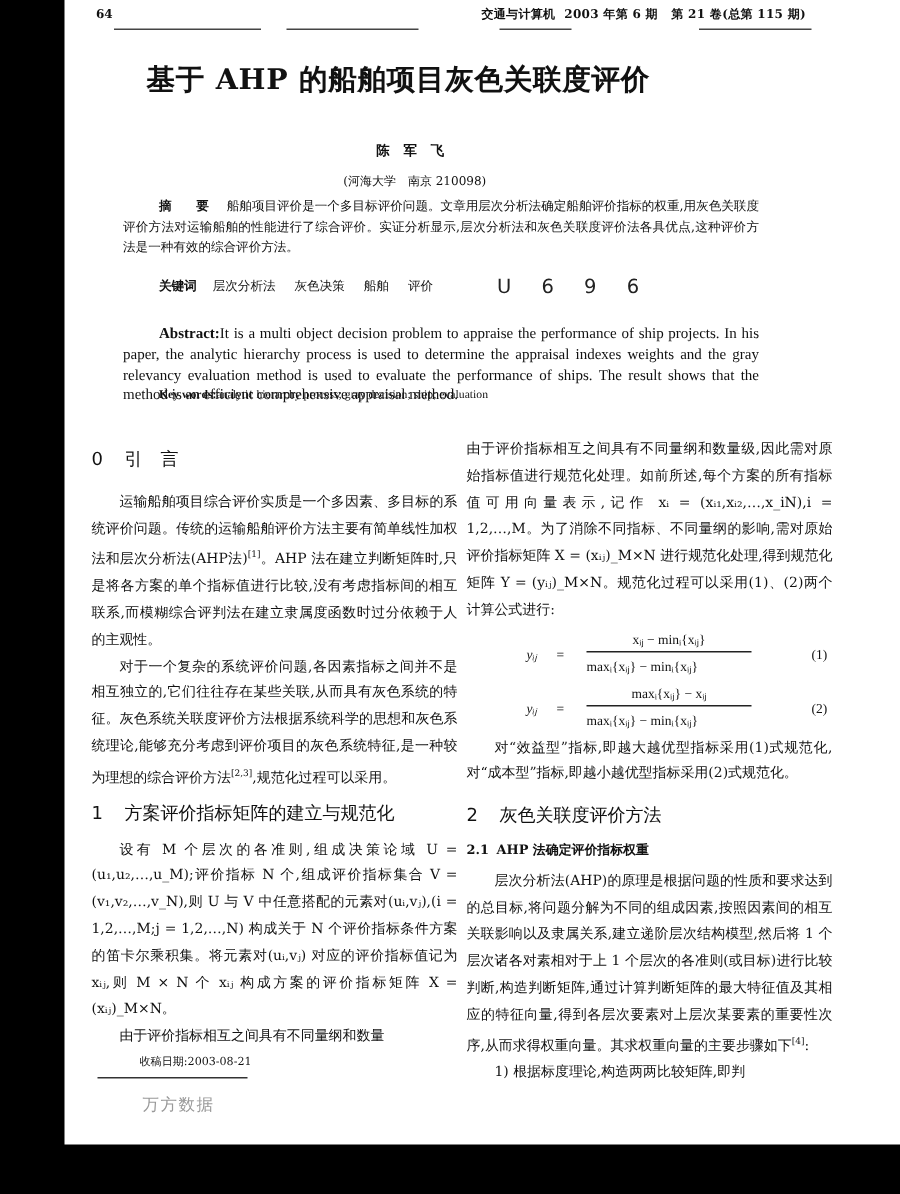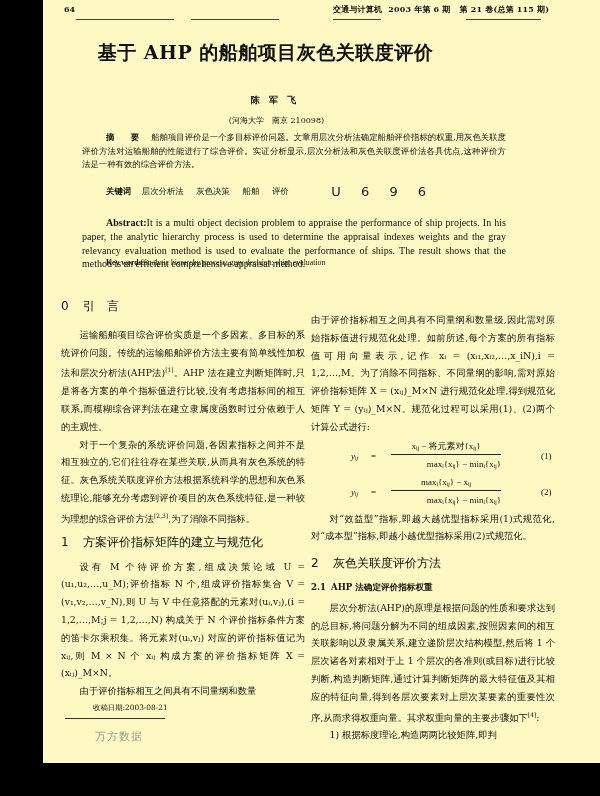--- a/index.html
+++ b/index.html
@@ -2,25 +2,25 @@
 <html><head>
 <meta charset="utf-8">
 <style>
   html, body { margin: 0; padding: 0; }
   body {
     width: 600px; height: 796px; background: #000; position: relative; overflow: hidden;
     font-family: "DejaVu Serif", "Liberation Serif", serif; color: #111;
   }
   .page {
     position: absolute; left: 43px; top: 0; width: 557px; height: 763px;
-    background: #fef9c3; overflow: hidden;
+    background: #ffffff; overflow: hidden;
   }
   .abs { position: absolute; }
   .hdr-left { left: 21px; top: 4px; font-size: 8px; font-weight: bold; }
-  .hdr-right { left: 290px; top: 4px; font-size: 8px; font-weight: bold; letter-spacing: 0.2px; white-space: nowrap; }
+  .hdr-right { left: 278px; top: 4px; font-size: 8px; font-weight: bold; letter-spacing: 0.2px; white-space: nowrap; }
   .rule { position: absolute; height: 1px; background: #444; }
   .title { left: 0; width: 445px; top: 40px; text-align: center; font-size: 19px; font-weight: bold; letter-spacing: 0.5px; }
   .author { left: 0; width: 464px; top: 94px; text-align: center; font-size: 9px; font-weight: bold; letter-spacing: 3px; }
   .affil { left: 0; width: 467px; top: 115px; text-align: center; font-size: 8px; }
   .cn-abs { left: 39px; top: 131px; width: 424px; font-size: 8.4px; line-height: 13.5px; text-align: justify; }
   .cn-abs .lbl { font-weight: bold; margin-left: 24px; margin-right: 8px; letter-spacing: 4px; }
   .kw { left: 39px; top: 182px; width: 424px; font-size: 8.4px; white-space: nowrap; }
   .kw .lbl { font-weight: bold; margin-left: 24px; margin-right: 8px; }
   .kw .item { margin-right: 10px; }
   .kw .hand { font-family: "DejaVu Sans", sans-serif; font-size: 13px; margin-left: 30px; color: #222; position: relative; top: 2px; letter-spacing: 8px;}
@@ -38,21 +38,21 @@
   .subsec { font-weight: bold; font-size: 8.6px; margin: 4px 0 2px 0; }
   .subsec .num { display: inline-block; width: 20px; }
   p { margin: 0; text-indent: 2em; }
   .cite { font-size: 6px; vertical-align: super; }
   .formula { position: relative; height: 72px; margin: 2px 0 0 0; font-family: "Liberation Serif", serif; font-size: 9px; }
   .frm { position: absolute; left: 40px; width: 170px; height: 34px; }
   .frm .lhs { position: absolute; left: 0; top: 10px; font-style: italic; }
   .frm .eq { position: absolute; left: 20px; top: 10px; }
   .frm .num-top { position: absolute; left: 40px; width: 110px; top: 0; text-align: center; }
   .frm .bar { position: absolute; left: 40px; width: 110px; top: 16px; height: 1px; background: #222; }
-  .frm .den { position: absolute; left: 40px; width: 110px; top: 18px; text-align: right; }
+  .frm .den { position: absolute; left: 40px; width: 110px; top: 18px; text-align: left; }
   .frm .tag { position: absolute; left: 190px; top: 10px; }
   .footrule { position: absolute; left: 22px; top: 718px; width: 100px; height: 1px; background: #333; }
   .recv { position: absolute; left: 50px; top: 703px; font-size: 7.4px; }
   .wm { position: absolute; left: 52px; top: 729px; font-family: "DejaVu Sans", sans-serif; font-size: 11px; color: #888; opacity: 0.85; letter-spacing: 1px; }
 </style>
 </head>
 <body>
 
 <div class="page">
 
@@ -89,37 +89,37 @@
   </div>
   <div class="abs en-kw">
     <span class="lbl">Key words:</span><span>analytic hierarchy process; gray decision; ship; evaluation</span>
   </div>
 
   <div class="col col-left">
     <div class="sec sec0">
       <span class="num">0</span><span>引　言</span>
     </div>
     <p><span>运输船舶项目综合评价实质是一个多因素、多目标的系统评价问题。传统的运输船舶评价方法主要有简单线性加权法和层次分析法(AHP法)</span><span class="cite">[1]</span><span>。AHP 法在建立判断矩阵时,只是将各方案的单个指标值进行比较,没有考虑指标间的相互联系,而模糊综合评判法在建立隶属度函数时过分依赖于人的主观性。</span></p>
-    <p><span>对于一个复杂的系统评价问题,各因素指标之间并不是相互独立的,它们往往存在某些关联,从而具有灰色系统的特征。灰色系统关联度评价方法根据系统科学的思想和灰色系统理论,能够充分考虑到评价项目的灰色系统特征,是一种较为理想的综合评价方法</span><span class="cite">[2,3]</span><span>,为了消除不同指标。</span></p>
+    <p><span>对于一个复杂的系统评价问题,各因素指标之间并不是相互独立的,它们往往存在某些关联,从而具有灰色系统的特征。灰色系统关联度评价方法根据系统科学的思想和灰色系统理论,能够充分考虑到评价项目的灰色系统特征,是一种较为理想的综合评价方法</span><span class="cite">[2,3]</span><span>,规范化过程可以采用。</span></p>
 
     <div class="sec" style="margin-top:6px;">
       <span class="num">1</span><span>方案评价指标矩阵的建立与规范化</span>
     </div>
-    <p>设有 M 个待评价方案,组成决策论域 U = (u₁,u₂,…,u_M);评价指标 N 个,组成评价指标集合 V = (v₁,v₂,…,v_N),则 U 与 V 中任意搭配的元素对(uᵢ,vⱼ),(i = 1,2,…,M;j = 1,2,…,N) 构成关于 N 个评价指标条件方案的笛卡尔乘积集。将元素对(uᵢ,vⱼ) 对应的评价指标值记为 xᵢⱼ,则 M × N 个 xᵢⱼ 构成方案的评价指标矩阵 X = (xᵢⱼ)_M×N。</p>
+    <p>设有 M 个层次的各准则,组成决策论域 U = (u₁,u₂,…,u_M);评价指标 N 个,组成评价指标集合 V = (v₁,v₂,…,v_N),则 U 与 V 中任意搭配的元素对(uᵢ,vⱼ),(i = 1,2,…,M;j = 1,2,…,N) 构成关于 N 个评价指标条件方案的笛卡尔乘积集。将元素对(uᵢ,vⱼ) 对应的评价指标值记为 xᵢⱼ,则 M × N 个 xᵢⱼ 构成方案的评价指标矩阵 X = (xᵢⱼ)_M×N。</p>
     <p style="height:18px;overflow:hidden;">由于评价指标相互之间具有不同量纲和数量</p>
   </div>
 
   <div class="col col-right">
-    <p style="text-indent:0;margin-top:20px;">由于评价指标相互之间具有不同量纲和数量级,因此需对原始指标值进行规范化处理。如前所述,每个方案的所有指标值可用向量表示,记作 xᵢ = (xᵢ₁,xᵢ₂,…,x_iN),i = 1,2,…,M。为了消除不同指标、不同量纲的影响,需对原始评价指标矩阵 X = (xᵢⱼ)_M×N 进行规范化处理,得到规范化矩阵 Y = (yᵢⱼ)_M×N。规范化过程可以采用(1)、(2)两个计算公式进行:</p>
+    <p style="text-indent:0;">由于评价指标相互之间具有不同量纲和数量级,因此需对原始指标值进行规范化处理。如前所述,每个方案的所有指标值可用向量表示,记作 xᵢ = (xᵢ₁,xᵢ₂,…,x_iN),i = 1,2,…,M。为了消除不同指标、不同量纲的影响,需对原始评价指标矩阵 X = (xᵢⱼ)_M×N 进行规范化处理,得到规范化矩阵 Y = (yᵢⱼ)_M×N。规范化过程可以采用(1)、(2)两个计算公式进行:</p>
 
     <div class="formula">
       <div class="frm" style="top:0;">
         <span class="lhs">yᵢⱼ</span>
         <span class="eq">=</span>
-        <span class="num-top">xᵢⱼ − 将元素对{xᵢⱼ}</span>
+        <span class="num-top">xᵢⱼ − minᵢ{xᵢⱼ}</span>
         <span class="bar"></span>
         <span class="den">maxᵢ{xᵢⱼ} − minᵢ{xᵢⱼ}</span>
         <span class="tag">(1)</span>
       </div>
       <div class="frm" style="top:36px;">
         <span class="lhs">yᵢⱼ</span>
         <span class="eq">=</span>
         <span class="num-top">maxᵢ{xᵢⱼ} − xᵢⱼ</span>
         <span class="bar"></span>
         <span class="den">maxᵢ{xᵢⱼ} − minᵢ{xᵢⱼ}</span>

